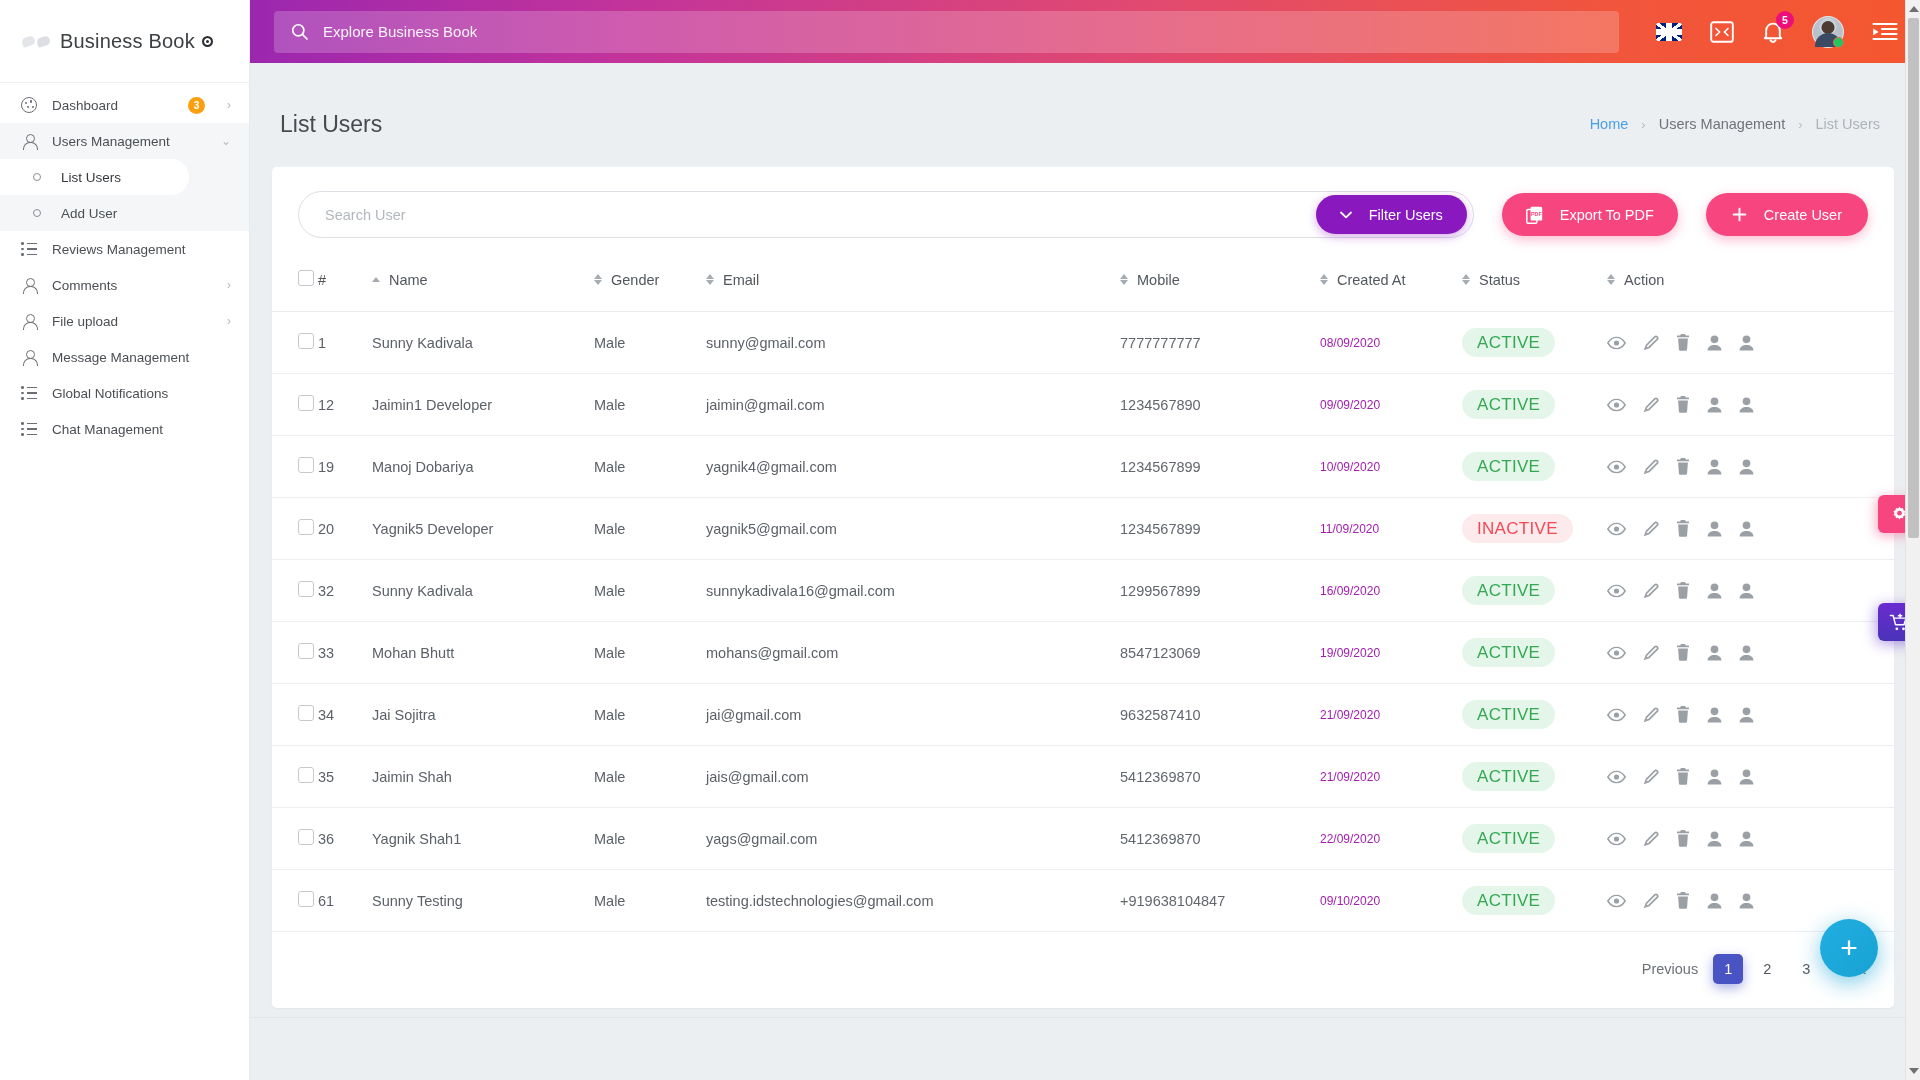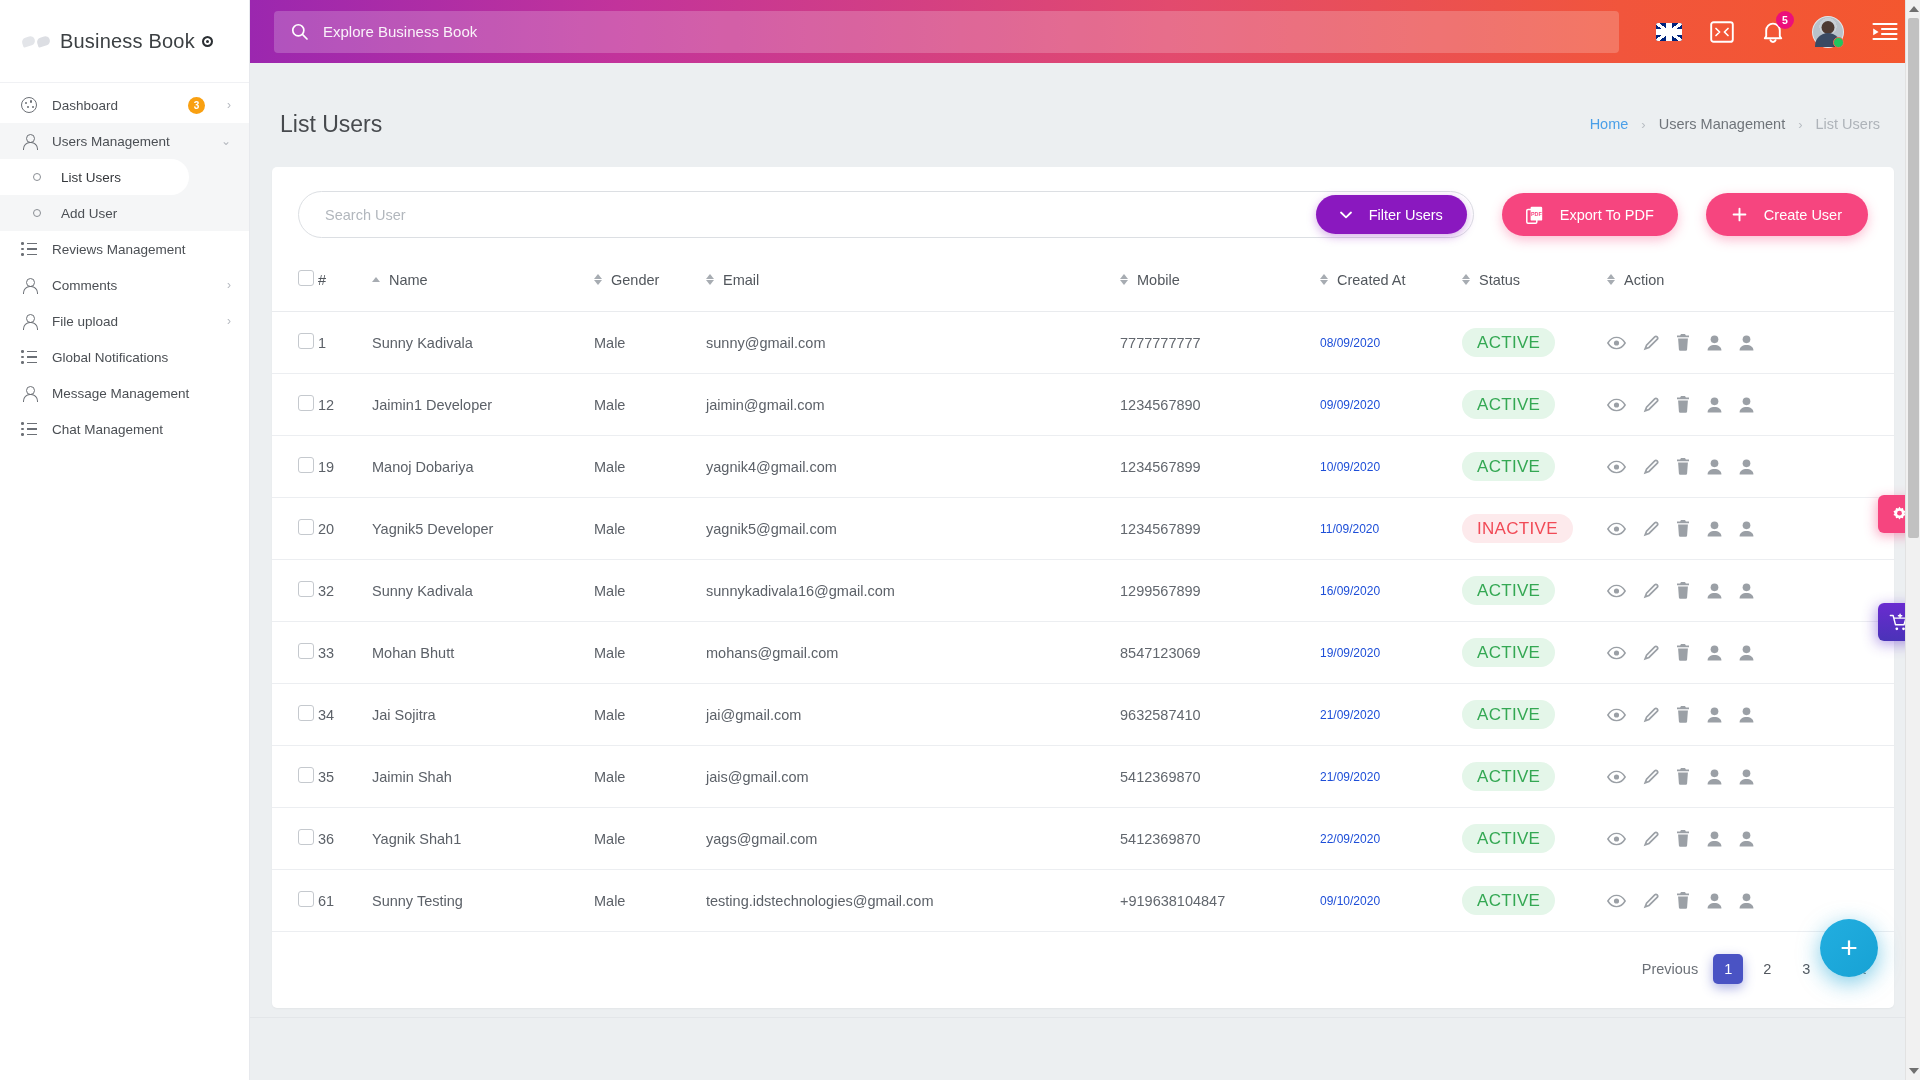--- a/index.html
+++ b/index.html
@@ -283,21 +283,21 @@
   .col-chk { width: 46px; padding-left: 26px !important; }
   .col-id  { width: 54px; }
   .col-name{ width: 222px; }
   .col-gen { width: 112px; }
   .col-mail{ width: 414px; }
   .col-mob { width: 200px; }
   .col-cre { width: 142px; }
   .col-sta { width: 145px; }
 
   td.mobile { color: #62676e; }
-  td.created { font-size: 12px; color: #1d4ed8; }
+  td.created { font-size: 12px; color: #a21caf; }
 
   .pill {
     display: inline-flex; align-items: center; justify-content: center;
     height: 29px; padding: 0 15px; border-radius: 40px;
     font-size: 17px; letter-spacing: .3px;
   }
   .pill.active   { background: #e4f6e9; color: #34a853; }
   .pill.inactive { background: #fdeaec; color: #f14a56; }
 
   .actions { display: flex; align-items: center; gap: 17px; color: #9ba0a6; }
@@ -445,43 +445,43 @@
     <div class="nav-item">
       <span class="ic">
           <span class="person-ic"></span>
         </span>
       <span class="lbl">File upload</span>
       <span class="chev">›</span>
     </div>
 
     <div class="nav-item">
       <span class="ic">
+          <span class="person-ic"></span>
+        </span>
+      <span class="lbl">Message Management</span>
+    </div>
+
+    <div class="nav-item">
+      <span class="ic">
         <span class="li-icon">
             <span>
               <b></b>
               <u></u>
             </span>
             <span>
               <b></b>
               <u></u>
             </span>
             <span>
               <b></b>
               <u></u>
             </span>
           </span>
       </span>
       <span class="lbl">Global Notifications</span>
-    </div>
-
-    <div class="nav-item">
-      <span class="ic">
-          <span class="person-ic"></span>
-        </span>
-      <span class="lbl">Message Management</span>
     </div>
 
     <div class="nav-item">
       <span class="ic">
         <span class="li-icon">
             <span>
               <b></b>
               <u></u>
             </span>
             <span>

